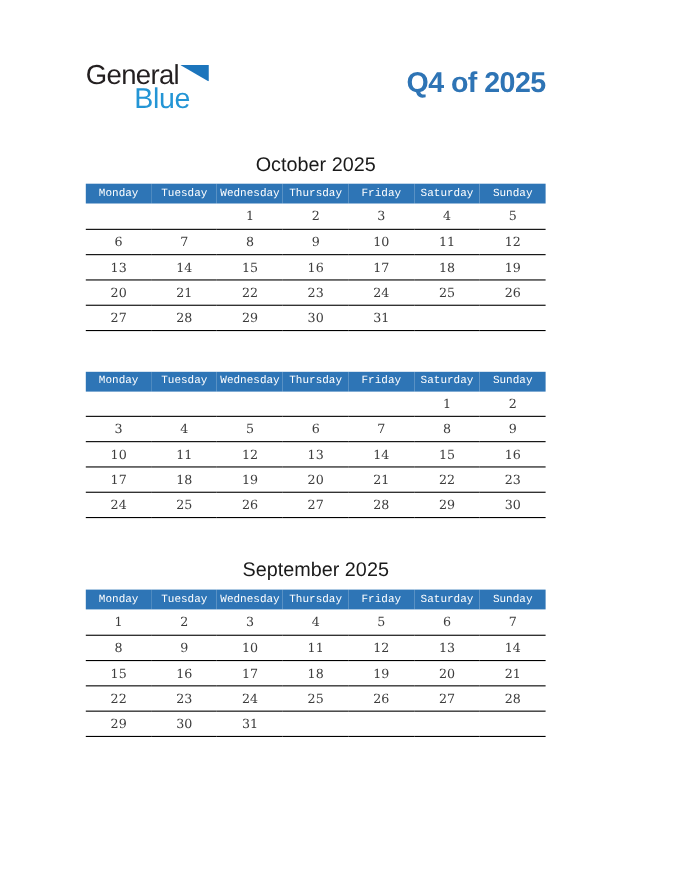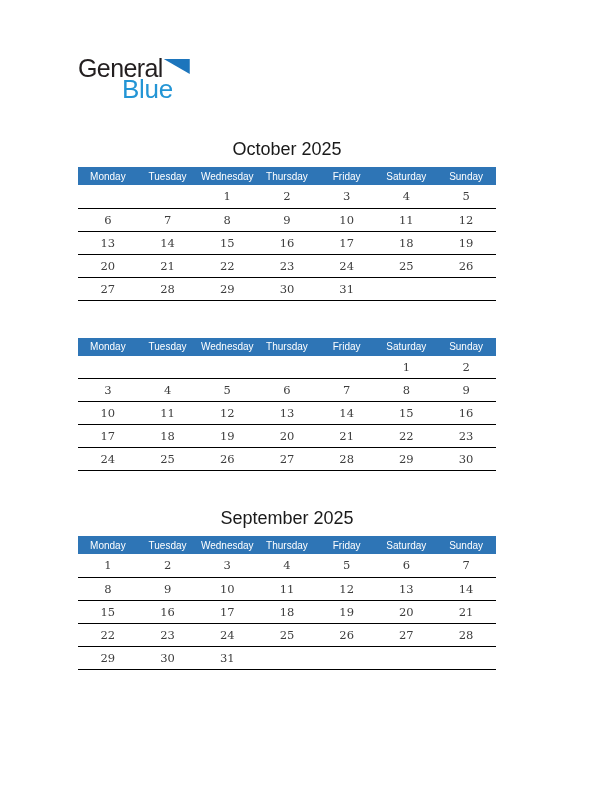--- a/index.html
+++ b/index.html
@@ -73,20 +73,21 @@
     table-layout:fixed;
   }
   table.cal thead th{
     background:var(--accent);
     color:var(--accent-text);
     font-weight:normal;
     font-size:10px;
     height:18px;
     padding:0;
     vertical-align:middle;
+    font-family:Liberation Mono, monospace;
   }
   table.cal tbody td{
     height:23px;
     padding:0;
     text-align:center;
     vertical-align:middle;
     border-bottom:1.5px solid var(--line);
     font-family:"DejaVu Serif","Liberation Serif",serif;
     font-size:11.5px;
     color:var(--date-text);
@@ -99,20 +100,21 @@
   <div class="content">
 
     <div class="header">
       <div class="logo">
         <div class="logo-row">
           <span class="logo-general">General</span>
           <span class="logo-triangle"></span>
         </div>
         <div class="logo-blue">Blue</div>
       </div>
+      <div class="quarter-title">Q4 of 2025</div>
     </div>
 
     <div class="month">
       <h2 class="month-title">October 2025</h2>
       <table class="cal">
         <thead>
             <tr>
               <th>Monday</th>
               <th>Tuesday</th>
               <th>Wednesday</th>

